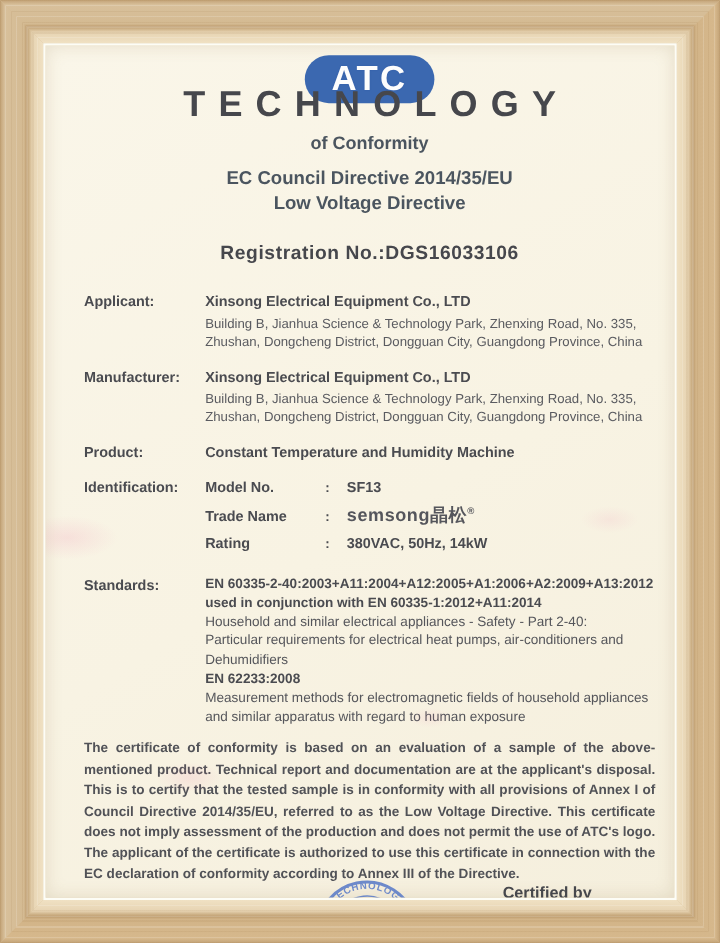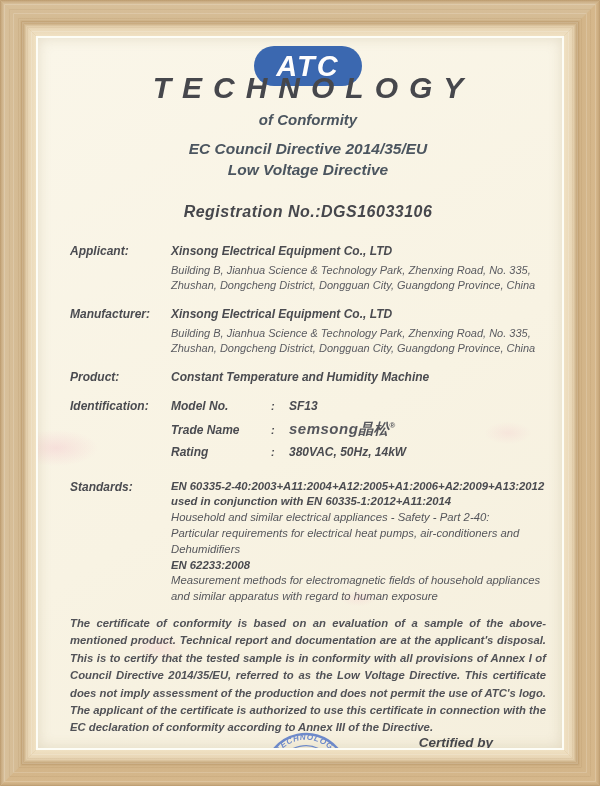--- a/index.html
+++ b/index.html
@@ -28,21 +28,21 @@
     clip-path:polygon(36px 0,0 36px,0 750px,36px 786px);
     background:
       repeating-linear-gradient(270deg, rgba(150,110,60,.10) 0 1px, rgba(255,255,255,0) 1px 4px, rgba(255,255,255,.16) 4px 5px, rgba(255,255,255,0) 5px 9px),
       linear-gradient(270deg,#c2a276 0,#d6b88c 4px,#d2b488 20px,#bf9e70 22px,#cdb187 24px,#e7d4b3 27px,#f0e1c3 36px);}
 
   
   .paper { position:absolute; left:36px; top:36px; right:36px; bottom:36px;
     background:linear-gradient(150deg,#faf6e9 0%,#f8f3e3 55%,#f5efdd 100%);
     border:2px solid #fdfdf6;
     box-shadow: inset 0 0 14px rgba(140,110,60,.18);
-    padding:6px 16px 8px 32px; overflow:hidden; color:#54555a;font-style:italic; }
+    padding:6px 16px 8px 32px; overflow:hidden; color:#54555a; }
   .paper::after { content:""; position:absolute; inset:0; pointer-events:none;
     background:
       radial-gradient(60px 26px at 18px 410px, rgba(236,120,165,.16), transparent 70%),
       radial-gradient(40px 18px at 120px 610px, rgba(236,120,165,.14), transparent 70%),
       radial-gradient(34px 16px at 470px 395px, rgba(236,120,165,.10), transparent 70%),
       radial-gradient(26px 12px at 320px 560px, rgba(236,120,165,.10), transparent 70%);}
 
   
   .atc-pill { width:108px; height:40px; margin:2px auto 0; background:#3b68b0; border-radius:22px;
     display:flex; align-items:center; justify-content:center; position:relative; z-index:1;}

